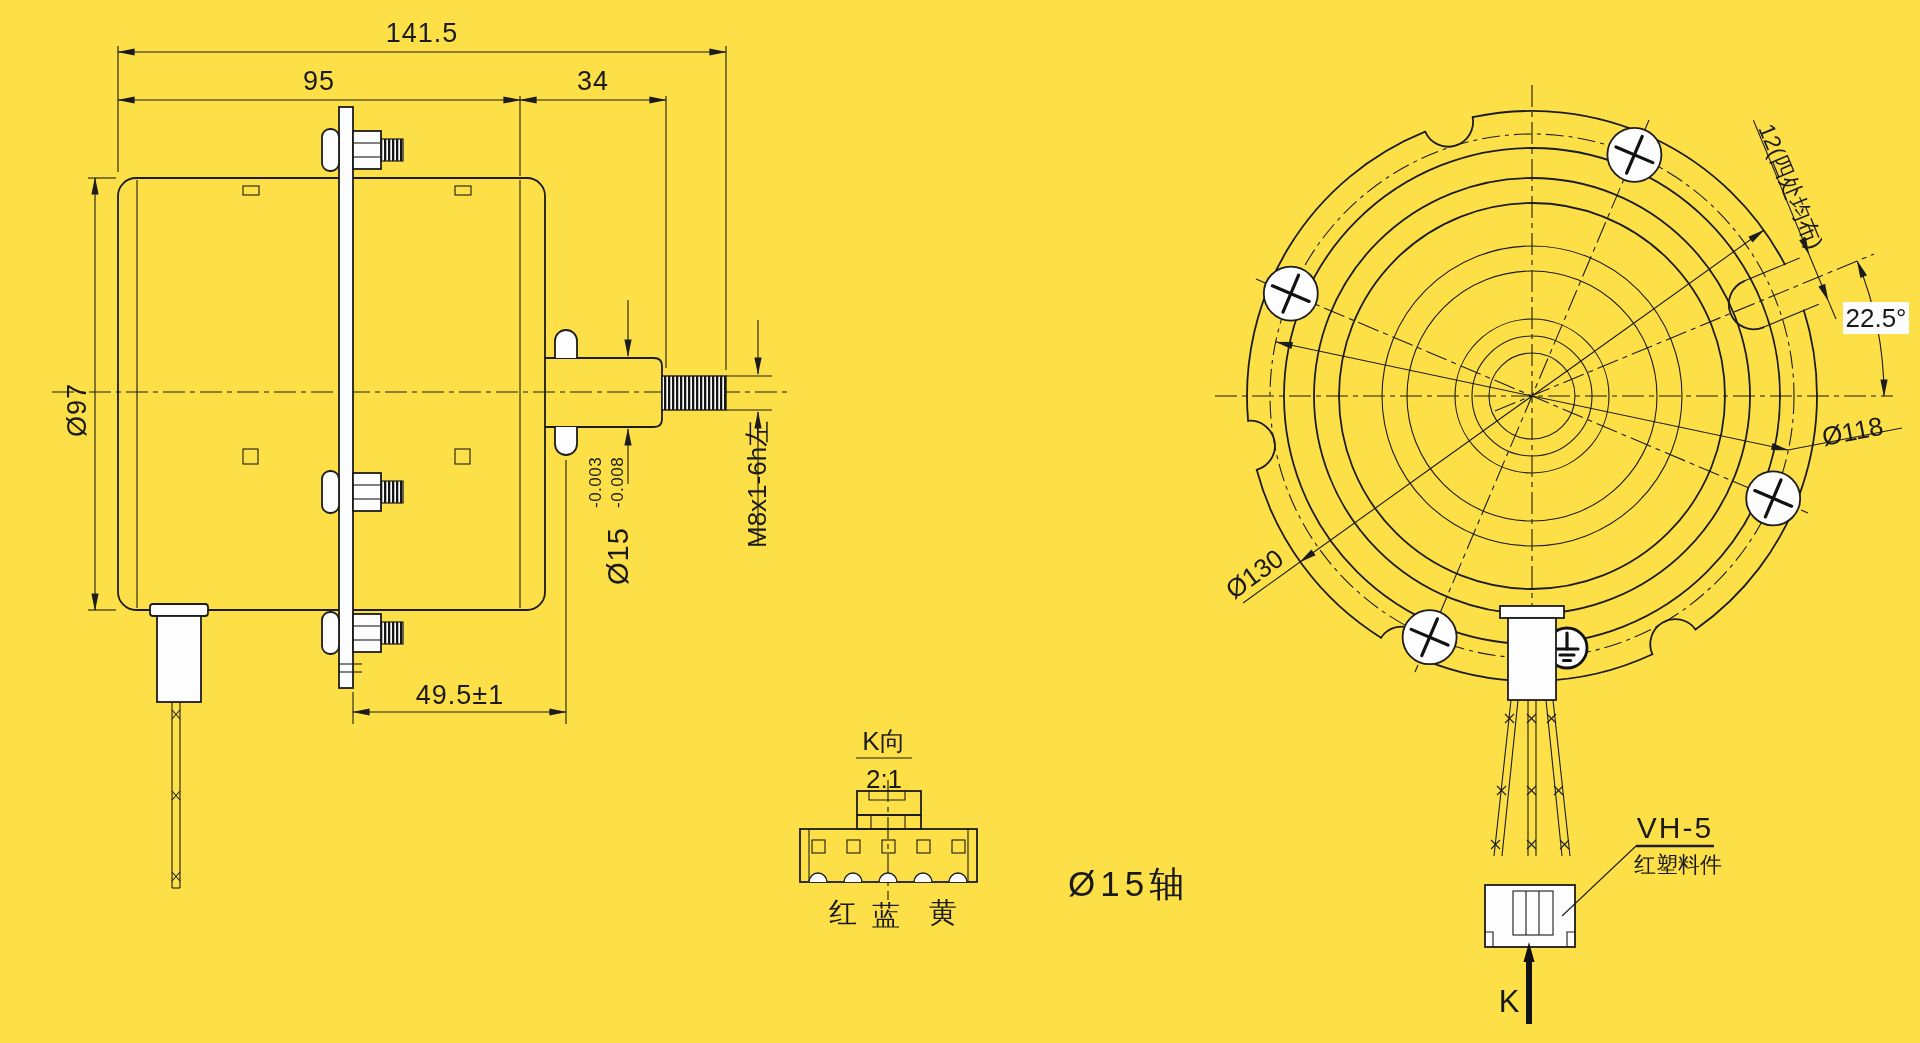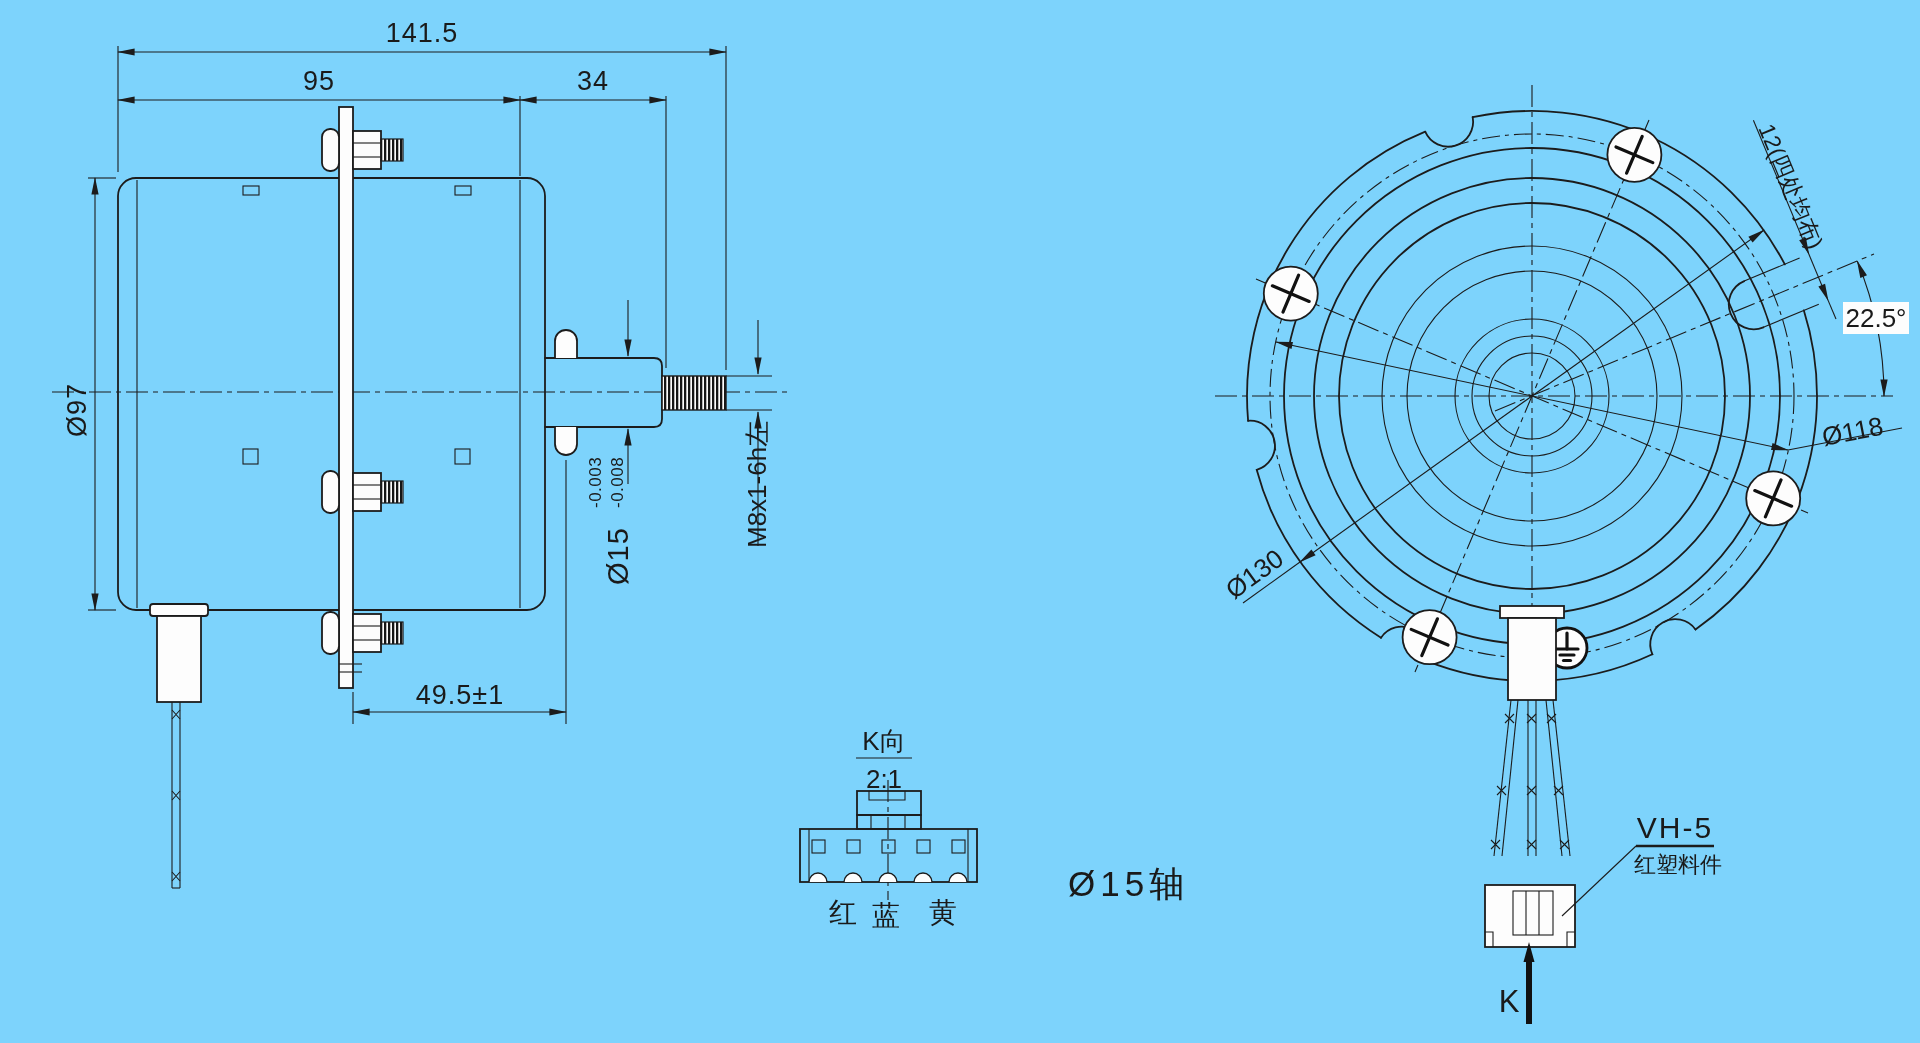--- a/index.html
+++ b/index.html
@@ -1,16 +1,16 @@
 <!DOCTYPE html>
 <html><head>
 <meta charset="utf-8">
 <style>
   html,body{margin:0;padding:0;background:#e8e8e8;}
-  .sheet{position:relative;width:1920px;height:1043px;background:#7dd3fc;overflow:hidden;
+  .sheet{position:relative;width:1920px;height:1043px;background:#fde047;overflow:hidden;
          font-family:"Liberation Sans","DejaVu Sans",sans-serif;}
   svg{display:block}
   .ln   {stroke:#1c1c1c;stroke-width:1.8;fill:none;stroke-linecap:round;}
   .lnf  {stroke:#1c1c1c;stroke-width:1.8;fill:#fdfdfd;}
   .thin {stroke:#1c1c1c;stroke-width:1.1;fill:none;}
   .cl   {stroke:#1c1c1c;stroke-width:1.1;fill:none;stroke-dasharray:22 5 5 5;}
   .clb  {stroke:#1c1c1c;stroke-width:1.1;fill:none;stroke-dasharray:18 5 4 5;}
   .bold {stroke:#111;stroke-width:3.2;fill:none;stroke-linecap:round;}
   .txt  {fill:#1a1a1a;font-size:27px;letter-spacing:1px;}
   .txts {fill:#1a1a1a;font-size:17px;letter-spacing:.5px;}

